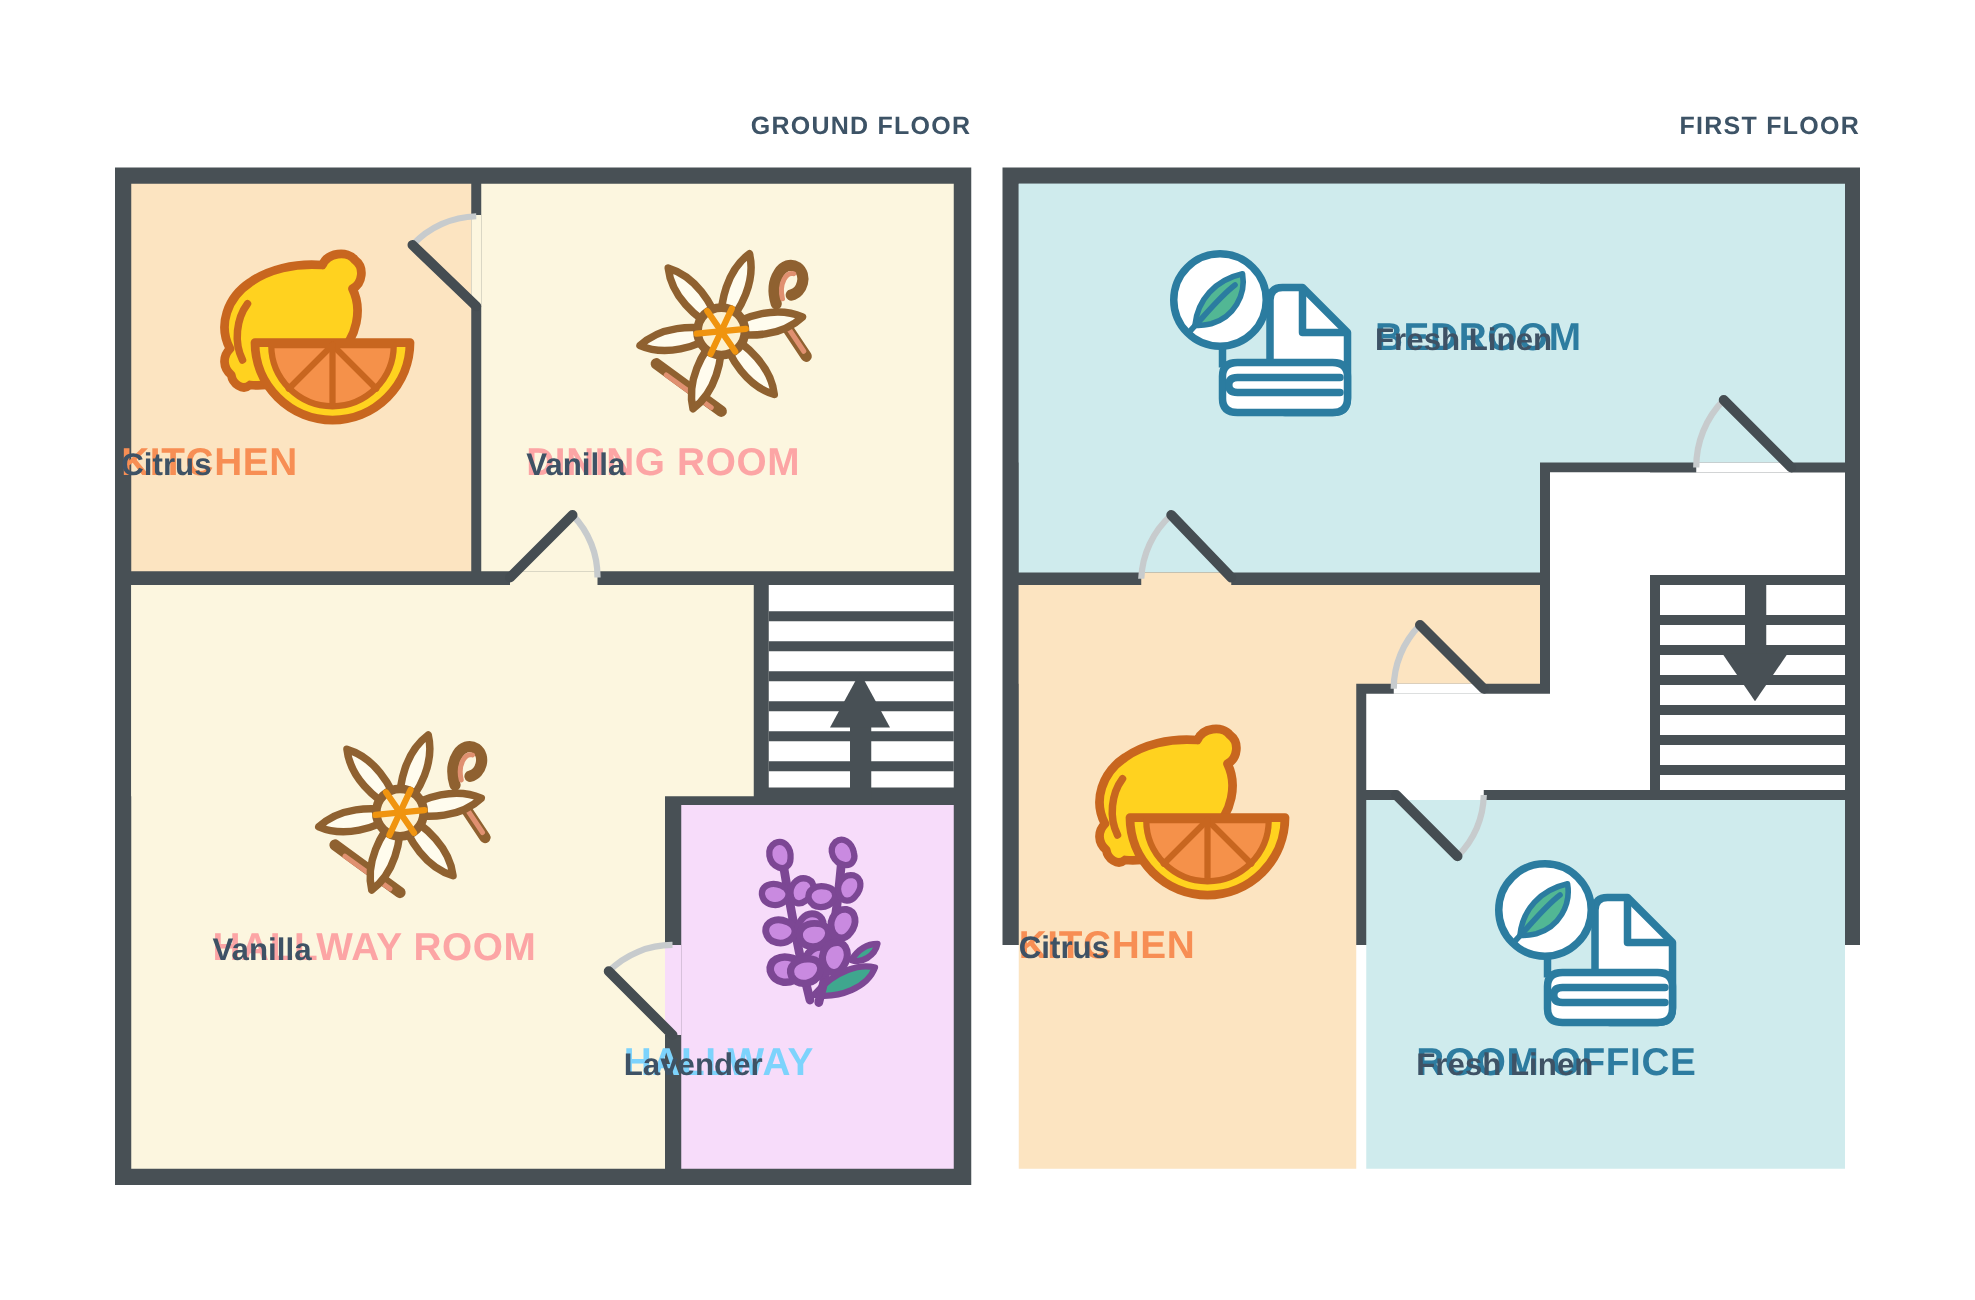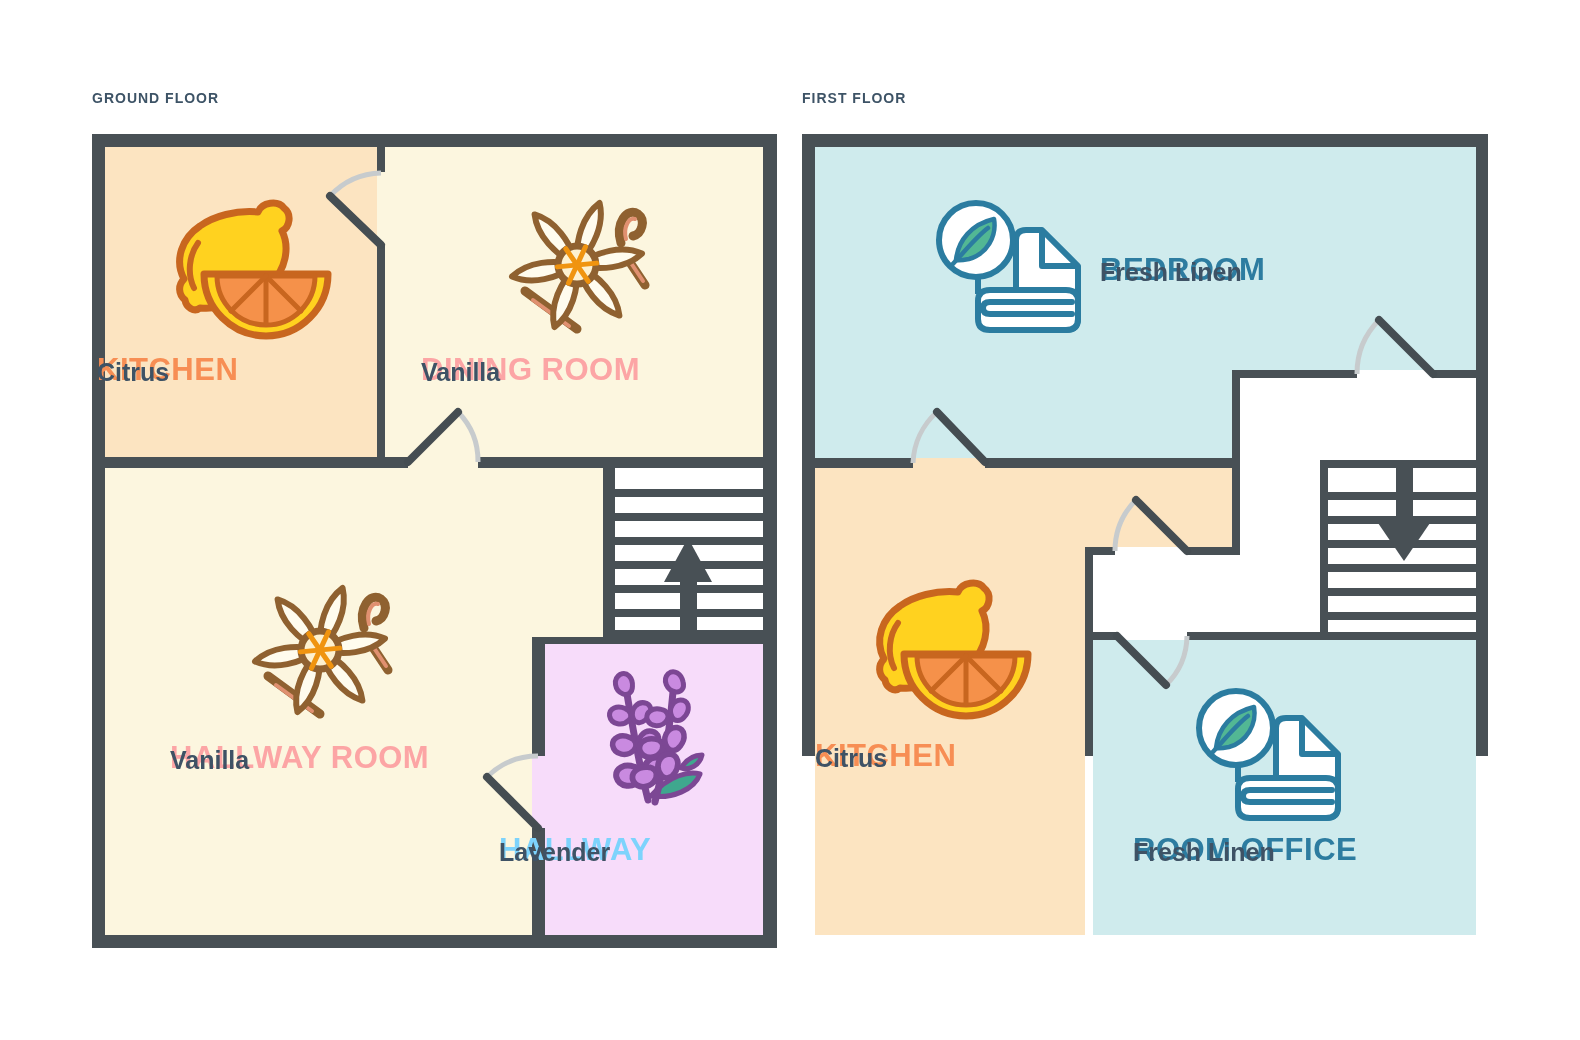--- a/index.html
+++ b/index.html
@@ -1,18 +1,18 @@
 <!DOCTYPE html>
 <html><head>
 <meta charset="utf-8">
 <style>
   html,body{margin:0;padding:0;background:#ffffff;}
   .canvas{position:relative;width:1580px;height:1040px;background:#ffffff;overflow:hidden;
           font-family:"Liberation Sans", sans-serif;}
-  .floor-title{position:absolute;text-align:left;font-size:14px;font-weight:700;
+  .floor-title{position:absolute;text-align:right;font-size:20px;font-weight:700;
                letter-spacing:1px;color:#3d5366;}
   .plan{position:absolute;background:#485055;}
   .plan *{position:absolute;}
   .room{box-sizing:border-box;}
   .bg-peach{background:#fce4c1;}
   .bg-cream{background:#fcf6df;}
   .bg-purple{background:#f7dcfa;}
   .bg-cyan{background:#cfebed;}
   .bg-white{background:#ffffff;}
   .tread{background:#485055;height:8px;width:148px;}

